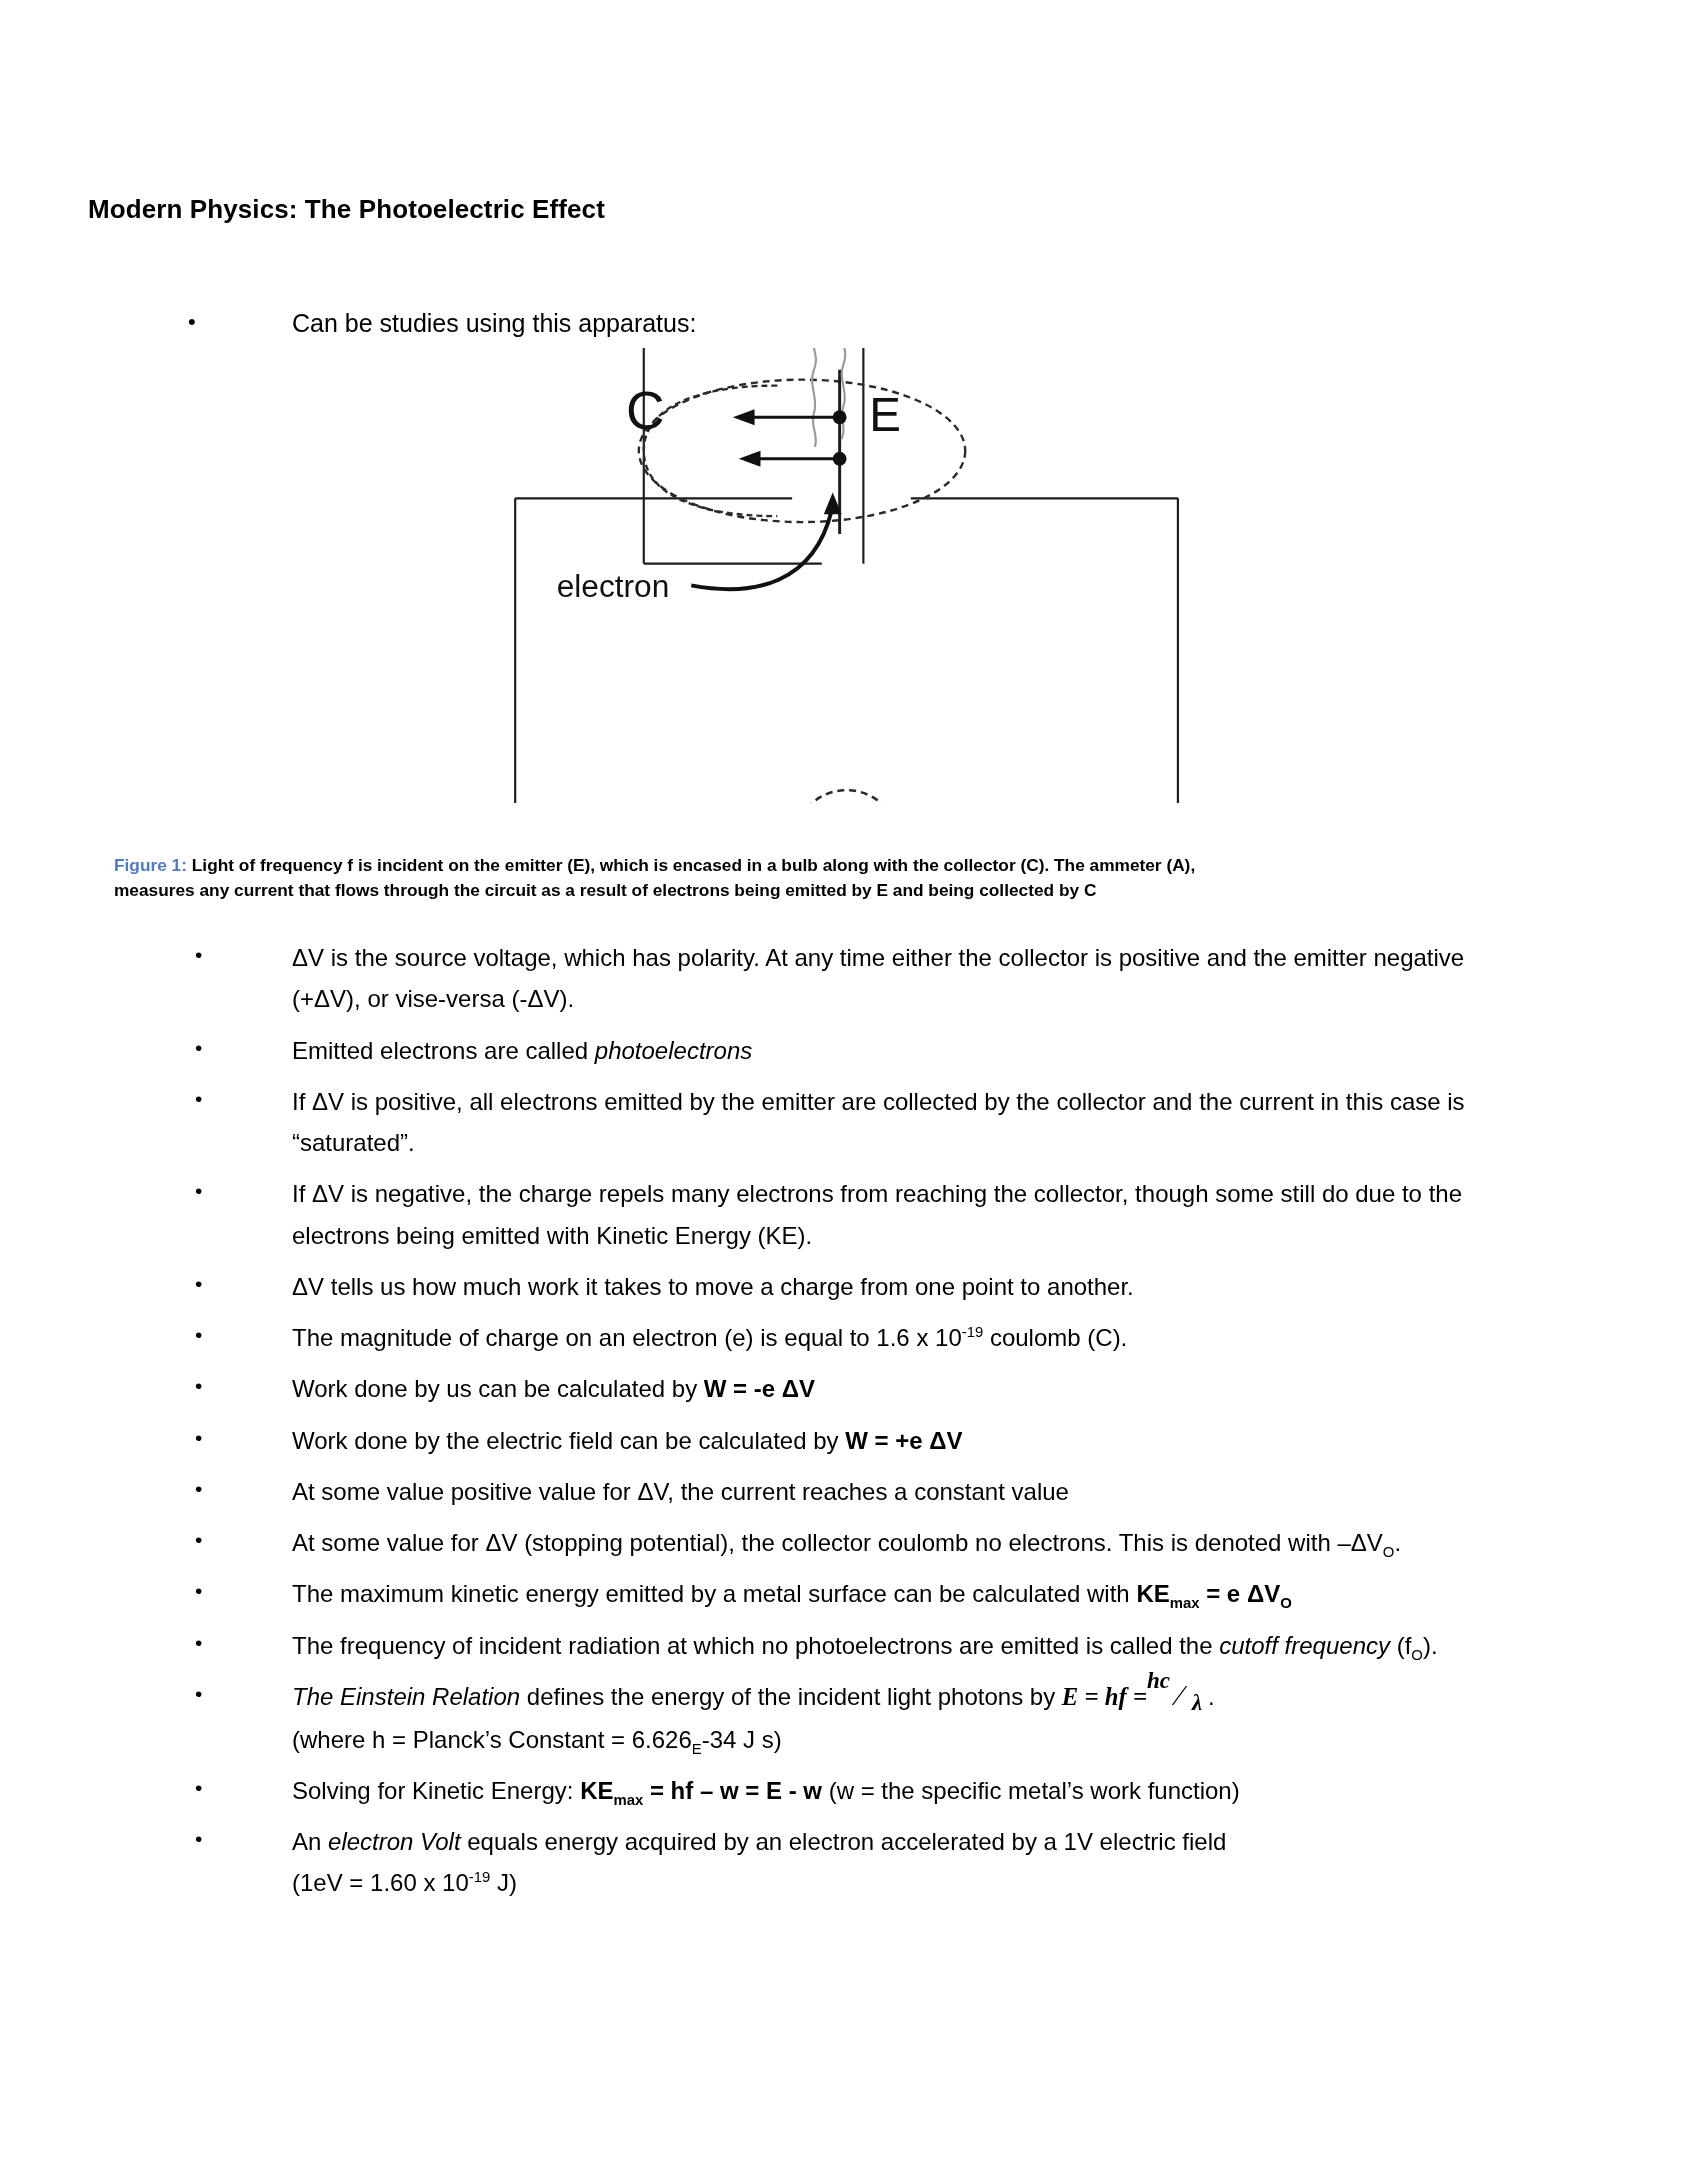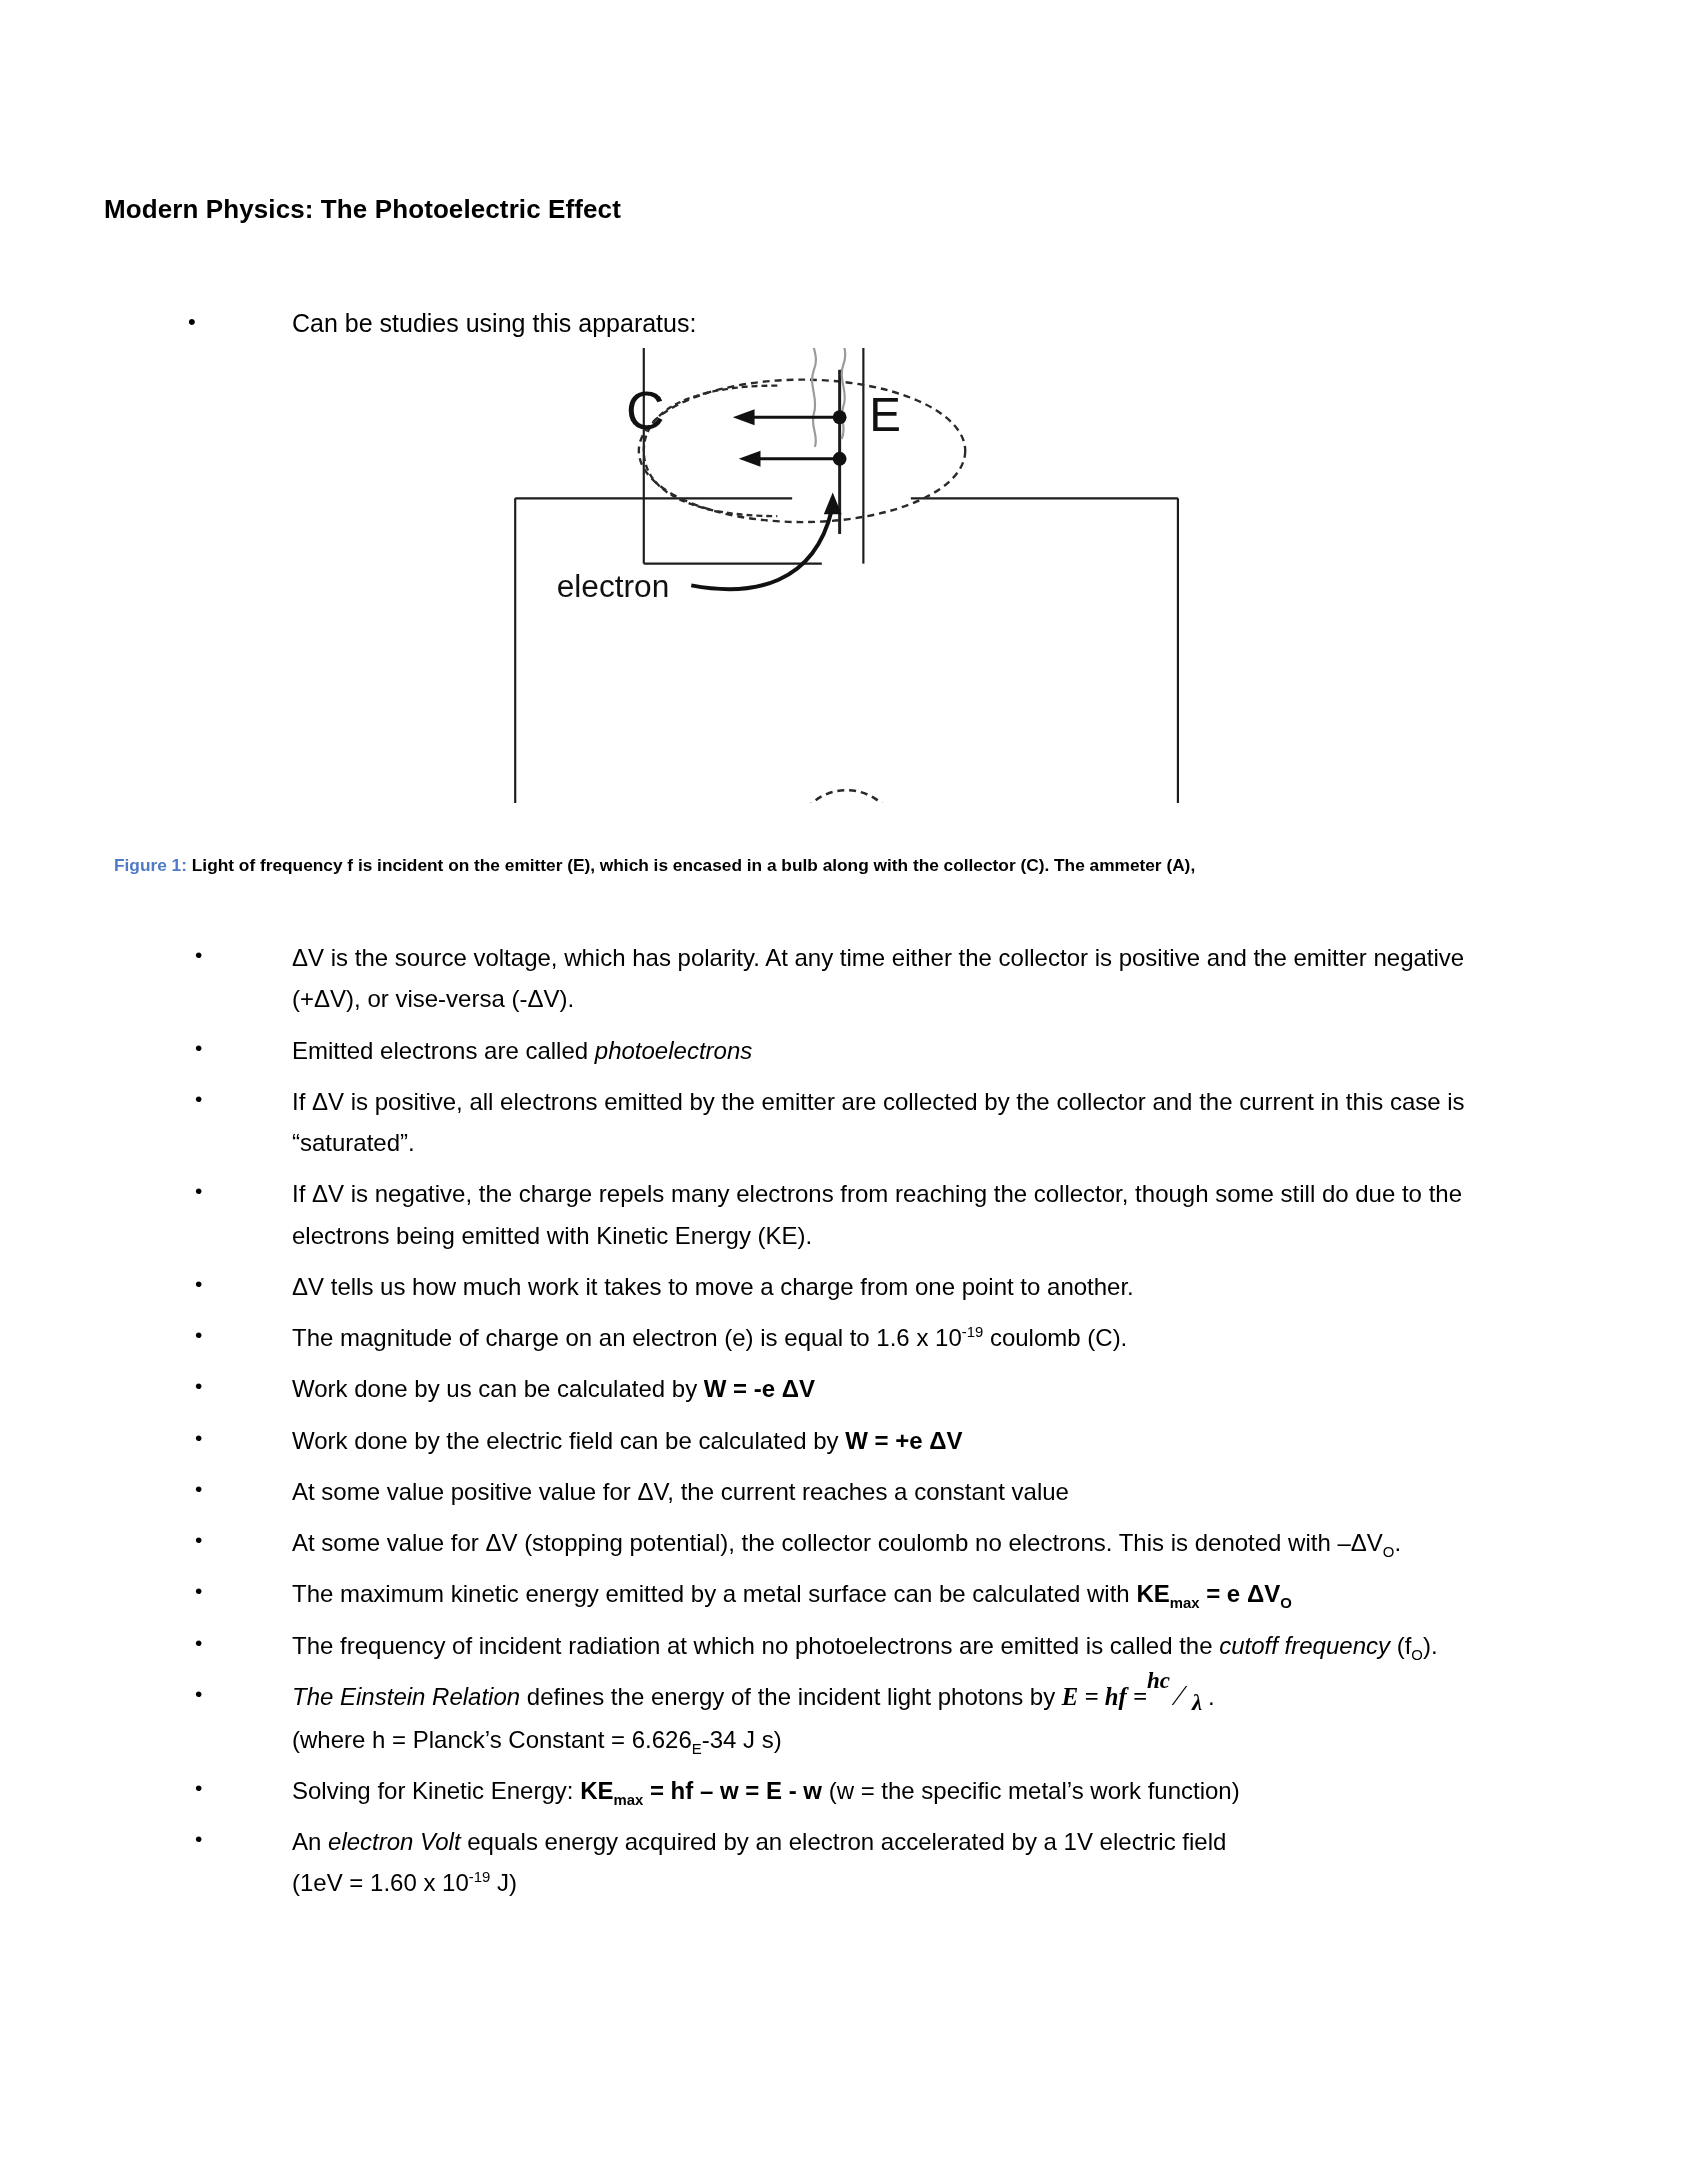--- a/index.html
+++ b/index.html
@@ -17,21 +17,21 @@
   }
   .page {
     position: absolute;
     inset: 0;
     padding: 0;
   }
 
   
   .doc-title {
     position: absolute;
-    left: 104px;
+    left: 88px;
     top: 194px;
     font-size: 26px;
     font-weight: bold;
     letter-spacing: 0.1px;
   }
 
   
   .intro-line {
     position: absolute;
     left: 188px;
@@ -240,20 +240,21 @@
       <text x="306" y="-84" font-family="Liberation Serif, serif" font-style="italic" font-size="52" fill="#111">f</text>
       <text x="62" y="252" font-family="Liberation Sans, sans-serif" font-size="32" fill="#111">electron</text>
       <text x="333" y="520" font-family="Liberation Sans, sans-serif" font-size="52" fill="#111">A</text>
       <text x="163" y="598" font-family="Liberation Serif, serif" font-size="48" fill="#111">ΔV</text>
     </svg>
   </div>
 
   <div class="caption">
     <span class="fig-label">Figure 1:</span>
     <span>Light of frequency f is incident on the emitter (E), which is encased in a bulb along with the collector (C). The ammeter (A),</span>
+    <span class="cap-line2">measures any current that flows through the circuit as a result of electrons being emitted by E and being collected by C</span>
   </div>
 
   <div class="bullets">
 
     <div class="bullet-item">
       <span class="bullet">•</span>
       <span class="btext">ΔV is the source voltage, which has polarity. At any time either the collector is positive and the emitter negative (+ΔV), or vise-versa (-ΔV).</span>
     </div>
 
     <div class="bullet-item">

